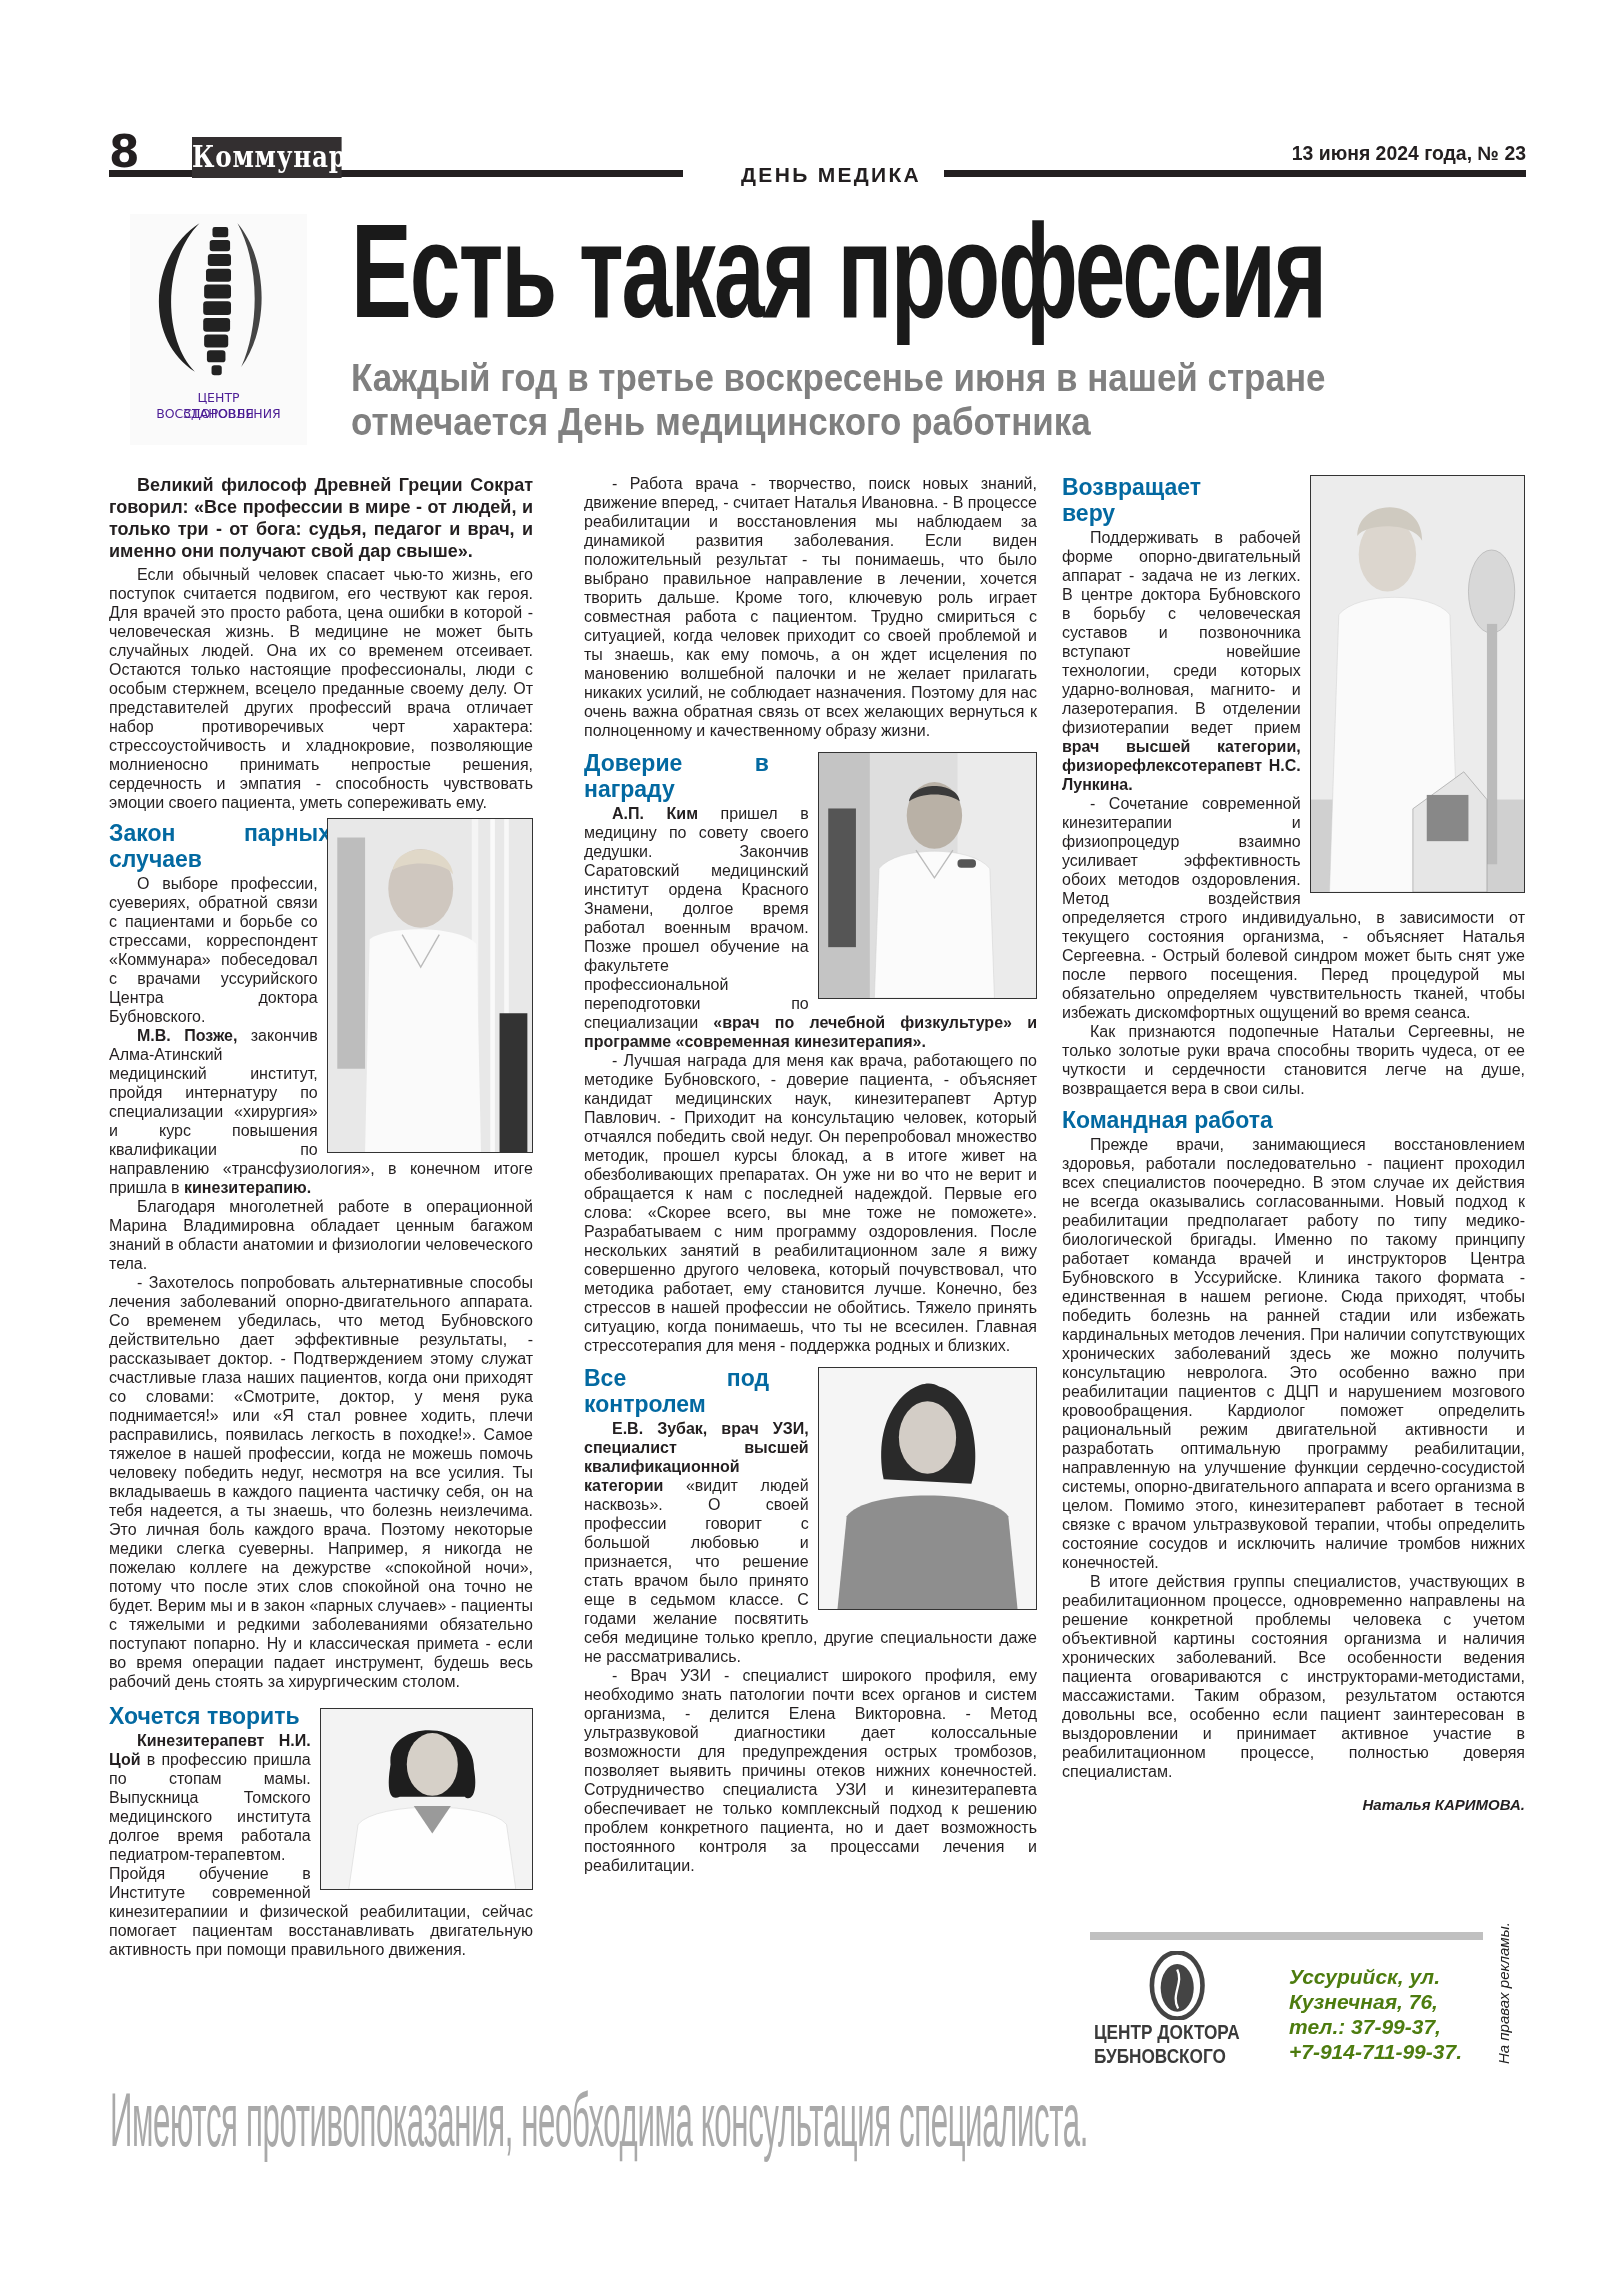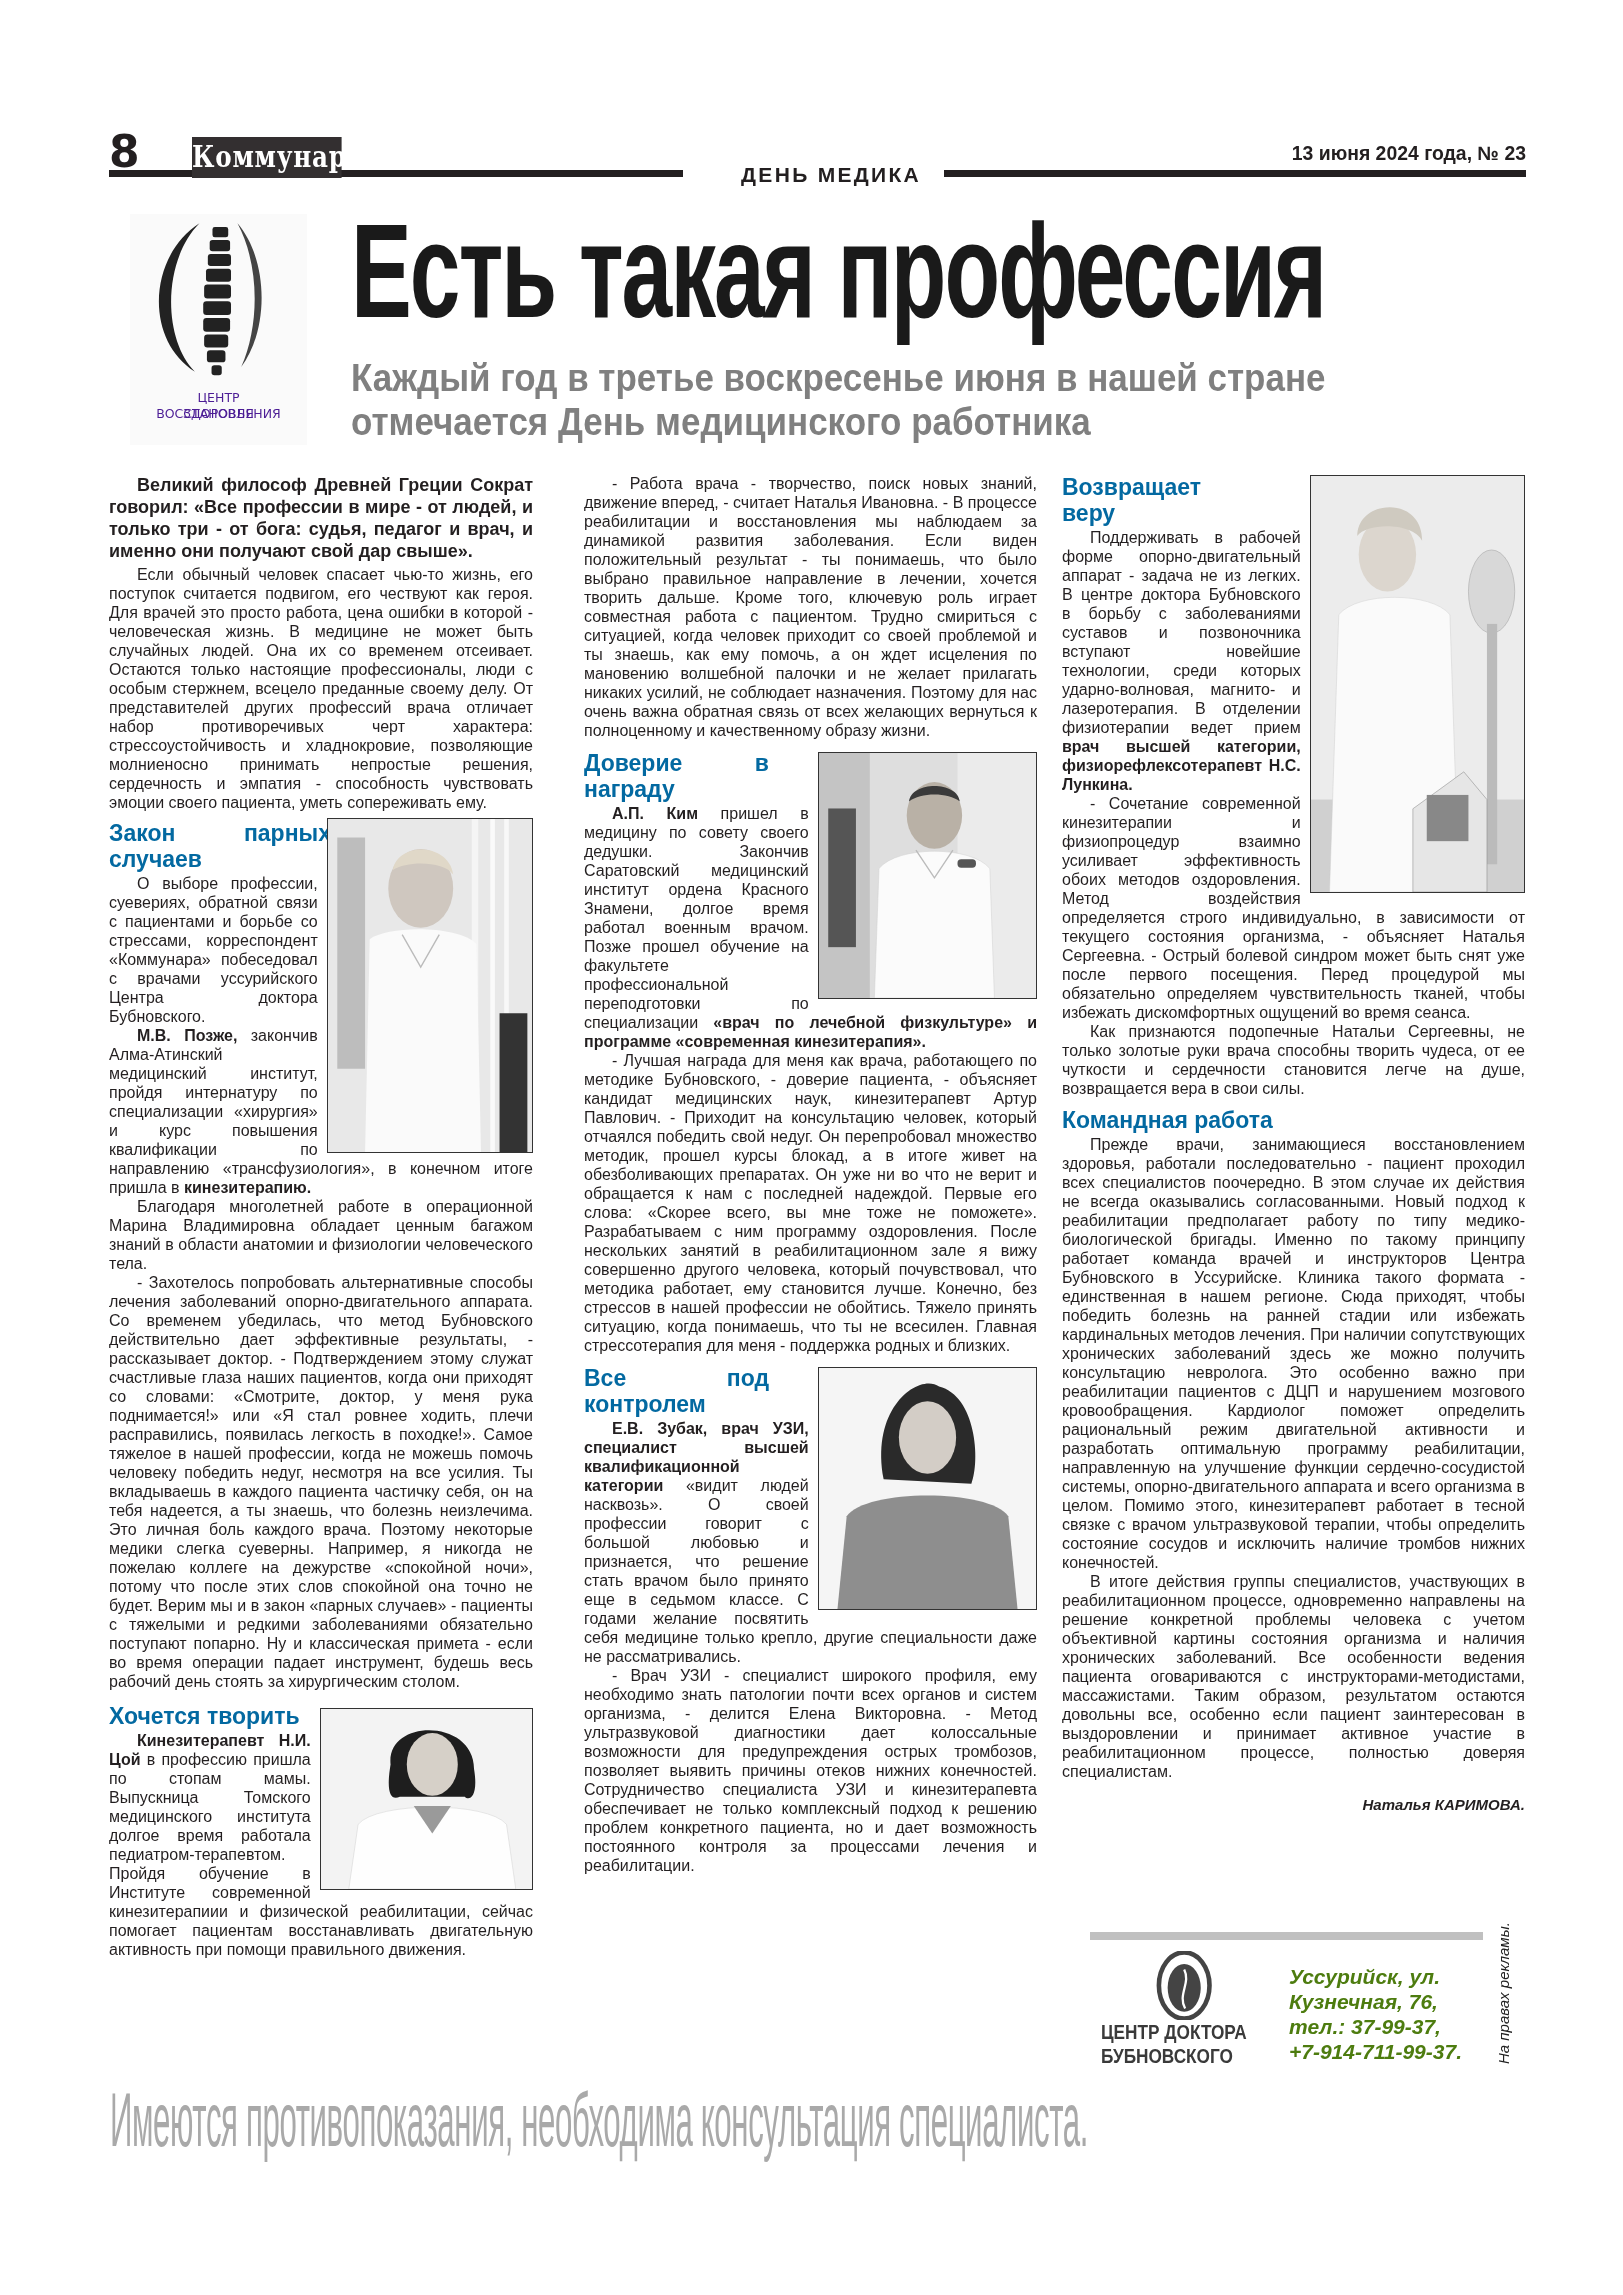--- a/index.html
+++ b/index.html
@@ -32,21 +32,21 @@
   .photo svg { position:absolute; left:0; top:0; width:100%; height:100%; }
 
   .c1 { left:109px; top:474px; width:424px; }
   .c2 { left:584px; top:474px; width:453px; }
   .c3 { left:1062px; top:474px; width:463px; }
 
   .byline { text-align:right; font-style:italic; font-weight:bold; font-size:15px; margin-top:14px; }
 
   .ad { left:1090px; top:1932px; width:421px; height:148px; }
   .ad-bar { position:absolute; left:0; top:0; width:393px; height:8.3px; background:#c0c0c0; }
-  .ad-logo { position:absolute; left:11px; top:19.4px; width:171px; height:106px; }
+  .ad-logo { position:absolute; left:4px; top:19.4px; width:171px; height:106px; }
   .ad-logo-text { position:absolute; left:0; top:69px; width:171px; font-size:21px; line-height:24px; font-weight:bold; color:#3a3a3a;
                   transform:scaleX(0.82); transform-origin:left top; white-space:nowrap; }
   .ad-contacts { position:absolute; left:199px; top:32px; font-size:21px; line-height:25px; font-weight:bold; font-style:italic; color:#4d7c0f; white-space:nowrap; }
   .ad-legal { left:1495px; top:1925px; width:28px; height:139px; }
   .ad-legal span { position:absolute; left:0; top:139px; transform:rotate(-90deg); transform-origin:left top; font-style:italic; font-size:15px; white-space:nowrap; color:#222; }
 
   .disclaimer { left:110px; top:2082px; font-size:76px; color:#a9a9a9; white-space:nowrap; line-height:1;
                 transform:scaleX(0.41); transform-origin:left top; letter-spacing:-0.9px; }
 </style>
 </head>
@@ -166,21 +166,21 @@
       <rect x="0" y="700" width="460" height="200" fill="#d0d0d0"></rect>
       <ellipse cx="165" cy="170" rx="62" ry="80" fill="#dcd6ce"></ellipse>
       <path d="M100 130 C 100 50, 240 40, 240 140 C 220 100, 120 100, 100 130 Z" fill="#cfcac0"></path>
       <path d="M40 900 L 60 300 C 100 250, 260 250, 300 300 L 320 900 Z" fill="#fafafa" stroke="#ccc"></path>
       <ellipse cx="390" cy="250" rx="50" ry="90" fill="#d8d8d8" stroke="#999"></ellipse>
       <rect x="380" y="320" width="22" height="520" fill="#bbb"></rect>
       <path d="M220 720 L 330 640 L 380 700 L 380 900 L 220 900 Z" fill="#e6e6e6" stroke="#777"></path>
       <rect x="250" y="690" width="90" height="100" fill="#888"></rect>
     </svg>
   </div>
-  <p><span>Поддерживать в рабочей форме опорно-двигательный аппарат - задача не из легких. В центре доктора Бубновского в борьбу с заболеваниями суставов и позвоночника вступают новейшие технологии, среди которых ударно-волновая, магнито- и лазеротерапия. В отделении физиотерапии ведет прием </span><b>врач высшей категории, физиорефлексотерапевт Н.С. Лункина.</b></p>
+  <p><span>Поддерживать в рабочей форме опорно-двигательный аппарат - задача не из легких. В центре доктора Бубновского в борьбу с человеческая суставов и позвоночника вступают новейшие технологии, среди которых ударно-волновая, магнито- и лазеротерапия. В отделении физиотерапии ведет прием </span><b>врач высшей категории, физиорефлексотерапевт Н.С. Лункина.</b></p>
   <p>- Сочетание современной кинезитерапии и физиопроцедур взаимно усиливает эффективность обоих методов оздоровления. Метод воздействия определяется строго индивидуально, в зависимости от текущего состояния организма, - объясняет Наталья Сергеевна. - Острый болевой синдром может быть снят уже после первого посещения. Перед процедурой мы обязательно определяем чувствительность тканей, чтобы избежать дискомфортных ощущений во время сеанса.</p>
   <p>Как признаются подопечные Натальи Сергеевны, не только золотые руки врача способны творить чудеса, от ее чуткости и сердечности становится легче на душе, возвращается вера в свои силы.</p>
 
   <h2 style="margin-top:9.3px;">Командная работа</h2>
   <p>Прежде врачи, занимающиеся восстановлением здоровья, работали последовательно - пациент проходил всех специалистов поочередно. В этом случае их действия не всегда оказывались согласованными. Новый подход к реабилитации предполагает работу по типу медико-биологической бригады. Именно по такому принципу работает команда врачей и инструкторов Центра Бубновского в Уссурийске. Клиника такого формата - единственная в нашем регионе. Сюда приходят, чтобы победить болезнь на ранней стадии или избежать кардинальных методов лечения. При наличии сопутствующих хронических заболеваний здесь же можно получить консультацию невролога. Это особенно важно при реабилитации пациентов с ДЦП и нарушением мозгового кровообращения. Кардиолог поможет определить рациональный режим двигательной активности и разработать оптимальную программу реабилитации, направленную на улучшение функции сердечно-сосудистой системы, опорно-двигательного аппарата и всего организма в целом. Помимо этого, кинезитерапевт работает в тесной связке с врачом ультразвуковой терапии, чтобы определить состояние сосудов и исключить наличие тромбов нижних конечностей.</p>
   <p>В итоге действия группы специалистов, участвующих в реабилитационном процессе, одновременно направлены на решение конкретной проблемы человека с учетом объективной картины состояния организма и наличия хронических заболеваний. Все особенности ведения пациента оговариваются с инструкторами-методистами, массажистами. Таким образом, результатом остаются довольны все, особенно если пациент заинтересован в выздоровлении и принимает активное участие в реабилитационном процессе, полностью доверяя специалистам.</p>
   <div class="byline">Наталья КАРИМОВА.</div>
 </div>
 
 <div class="abs ad">

